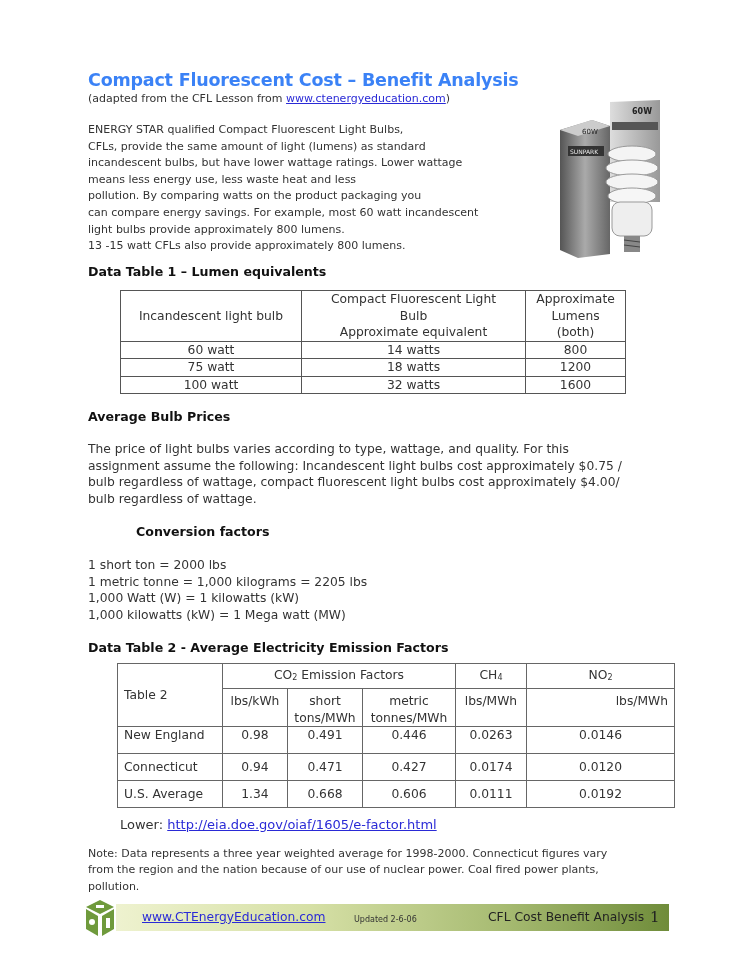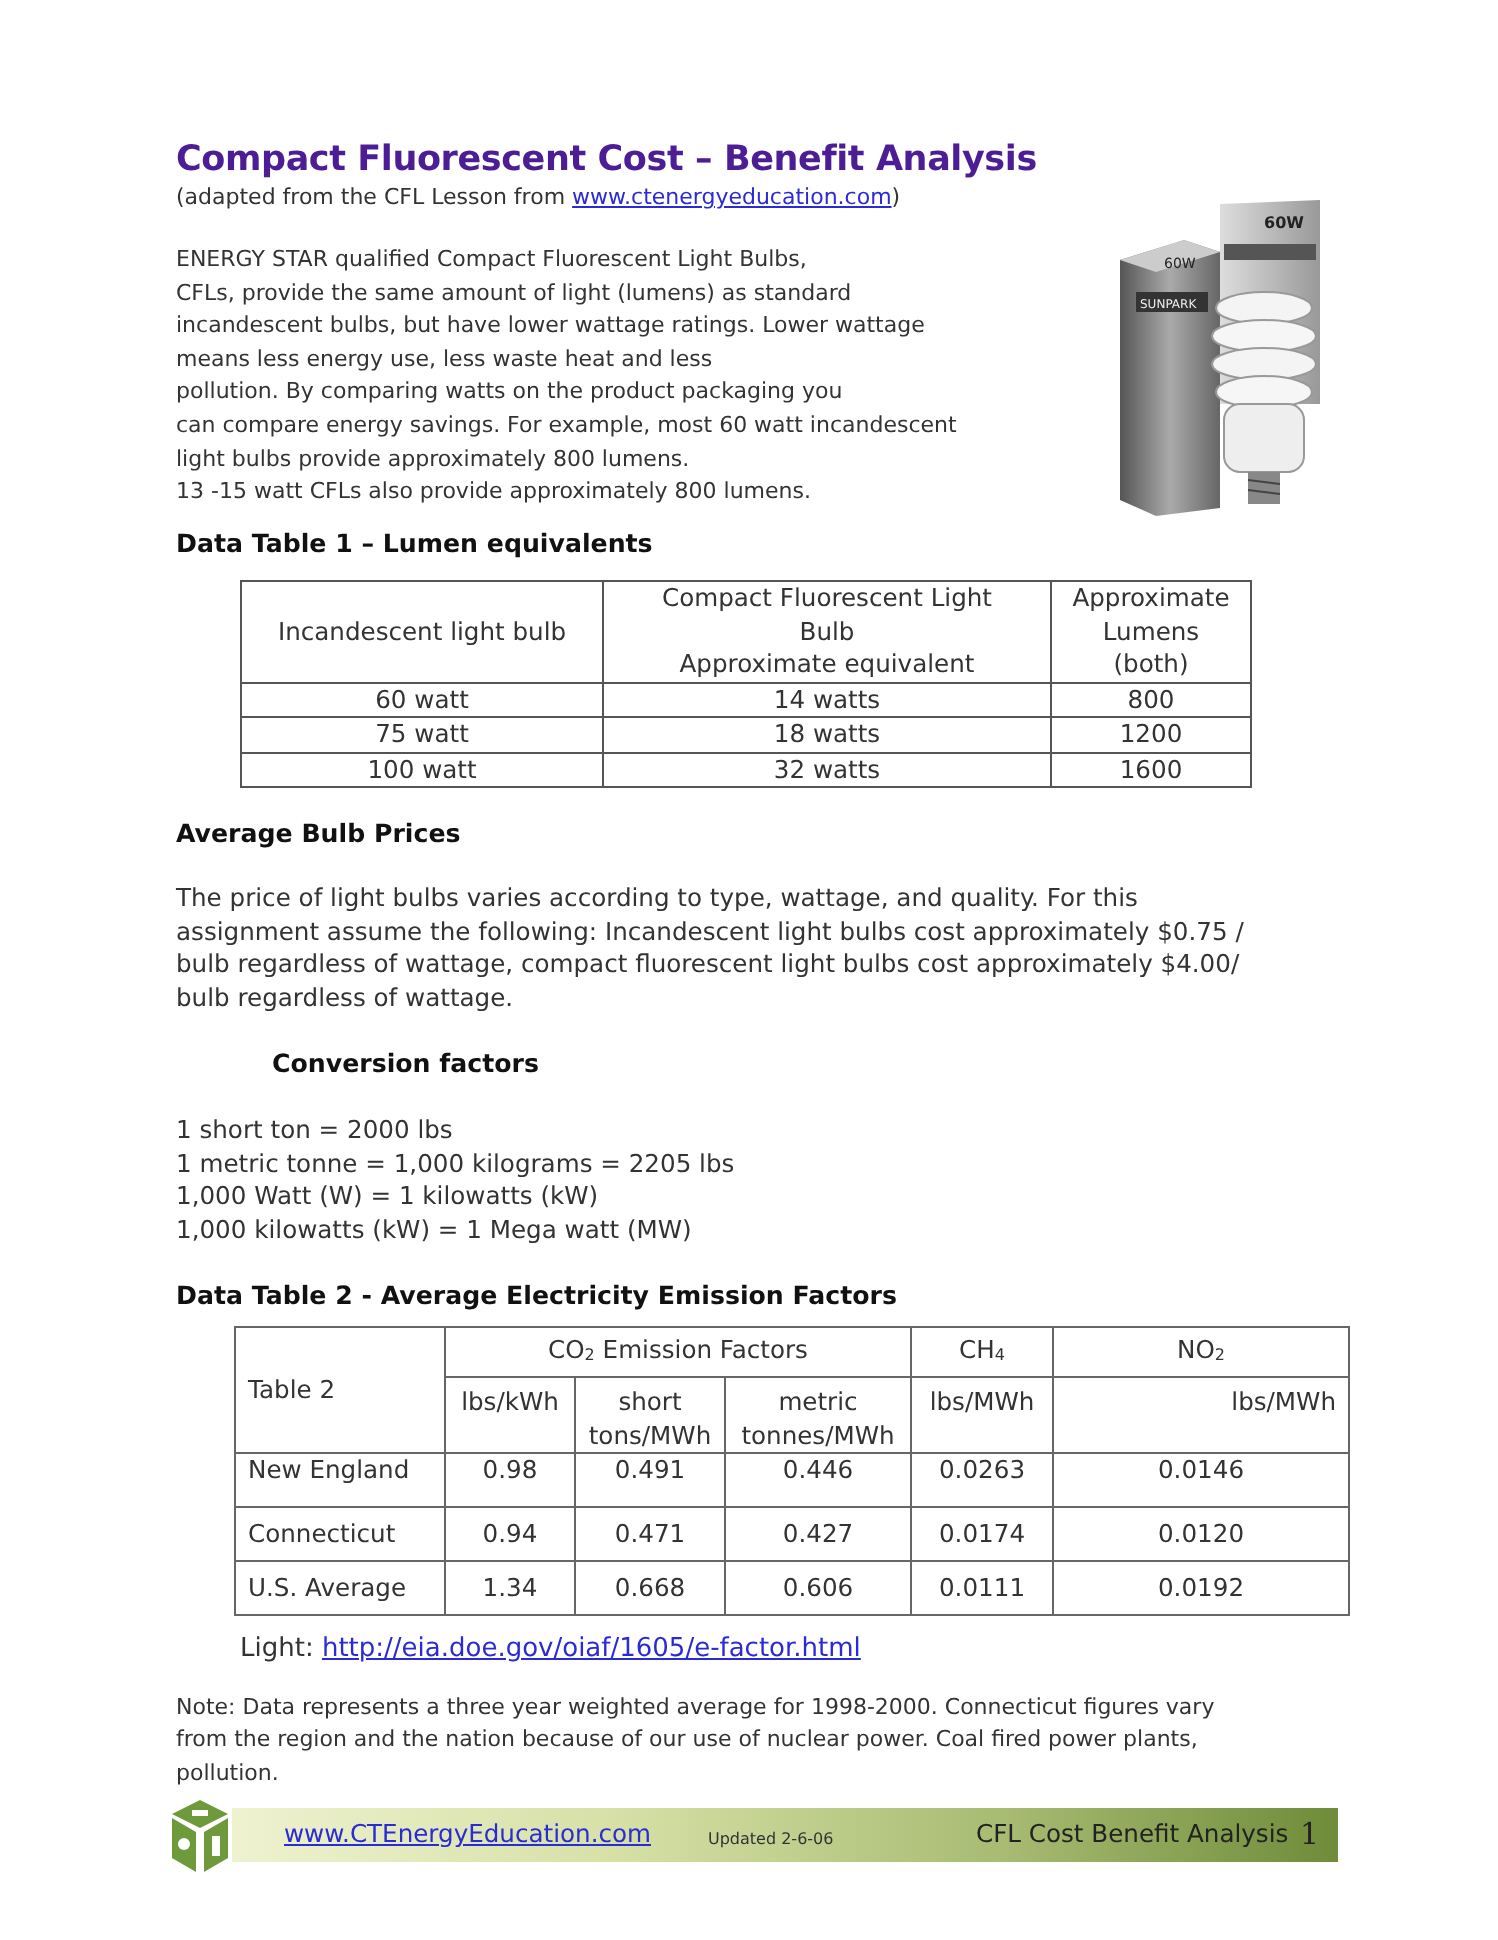--- a/index.html
+++ b/index.html
@@ -1,19 +1,19 @@
 <!DOCTYPE html>
 <html><head>
 <meta charset="utf-8">
 <style>
   html, body { margin:0; padding:0; background:#fff; }
   body { width:749px; height:970px; position:relative; overflow:hidden;
          font-family:"DejaVu Sans", sans-serif; color:#222; }
   .abs { position:absolute; }
-  .title { left:88px; top:70px; font-size:17.5px; font-weight:bold; letter-spacing:-0.2px; color:#4c1d95; }
+  .title { left:88px; top:70px; font-size:17.5px; font-weight:bold; letter-spacing:-0.2px; color:#3b82f6; }
   .subtitle { left:88px; top:92px; font-size:11px; color:#333; }
   a.link { color:#2a2ad6; text-decoration:underline; }
   .intro { left:88px; top:122px; width:480px; font-size:11px; line-height:16.6px; color:#333; }
   .intro div { white-space:nowrap; }
   .product { left:532px; top:82px; width:128px; height:176px; }
   h3 { margin:0; font-size:12.6px; font-weight:bold; color:#111; }
   .t1title { left:88px; top:264px; }
   table { border-collapse:collapse; font-size:12.3px; color:#333; }
   .t1 { left:120px; top:290px; width:506px; }
   .t1 td { border:1px solid #555; text-align:center; padding:0 4px; line-height:16.5px; }
@@ -174,21 +174,21 @@
     <td>U.S. Average</td>
     <td class="c">1.34</td>
     <td class="c">0.668</td>
     <td class="c">0.606</td>
     <td class="c">0.0111</td>
     <td class="c">0.0192</td>
   </tr>
 </tbody>
   </table>
 
-<div class="abs source"><span>Light: </span><a class="link">http://eia.doe.gov/oiaf/1605/e-factor.html</a></div>
+<div class="abs source"><span>Lower: </span><a class="link">http://eia.doe.gov/oiaf/1605/e-factor.html</a></div>
 
 <div class="abs note">
   <div>Note: Data represents a three year weighted average for 1998-2000. Connecticut figures vary</div>
   <div>from the region and the nation because of our use of nuclear power. Coal fired power plants,</div>
   <div>pollution.</div>
 </div>
 
 <div class="abs footer"></div>
 <svg class="abs logo" viewBox="0 0 32 40">
   <polygon points="16,2 30,9 16,16 2,9" fill="#6f9a3c"></polygon>

